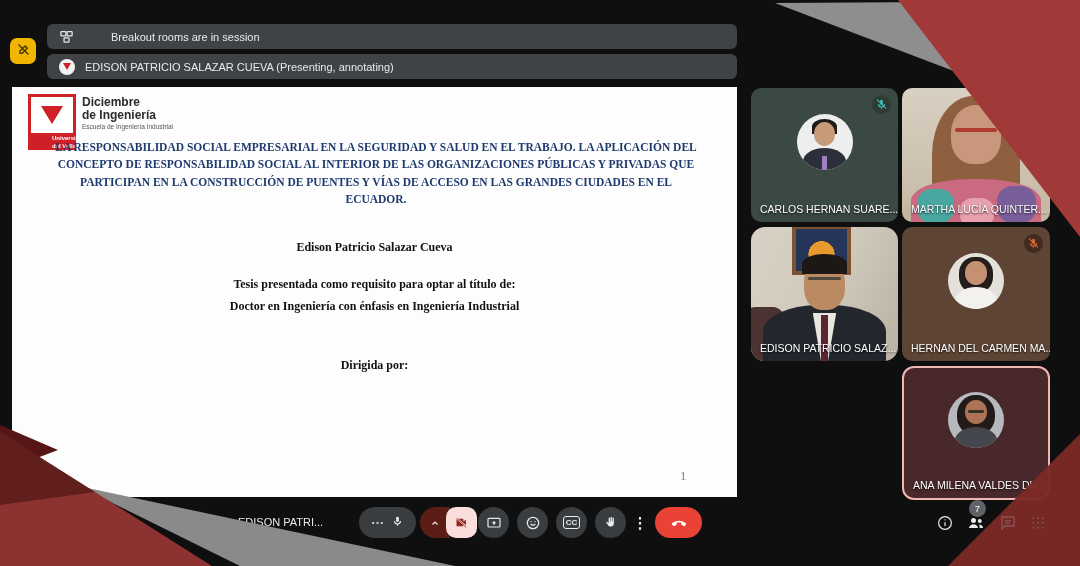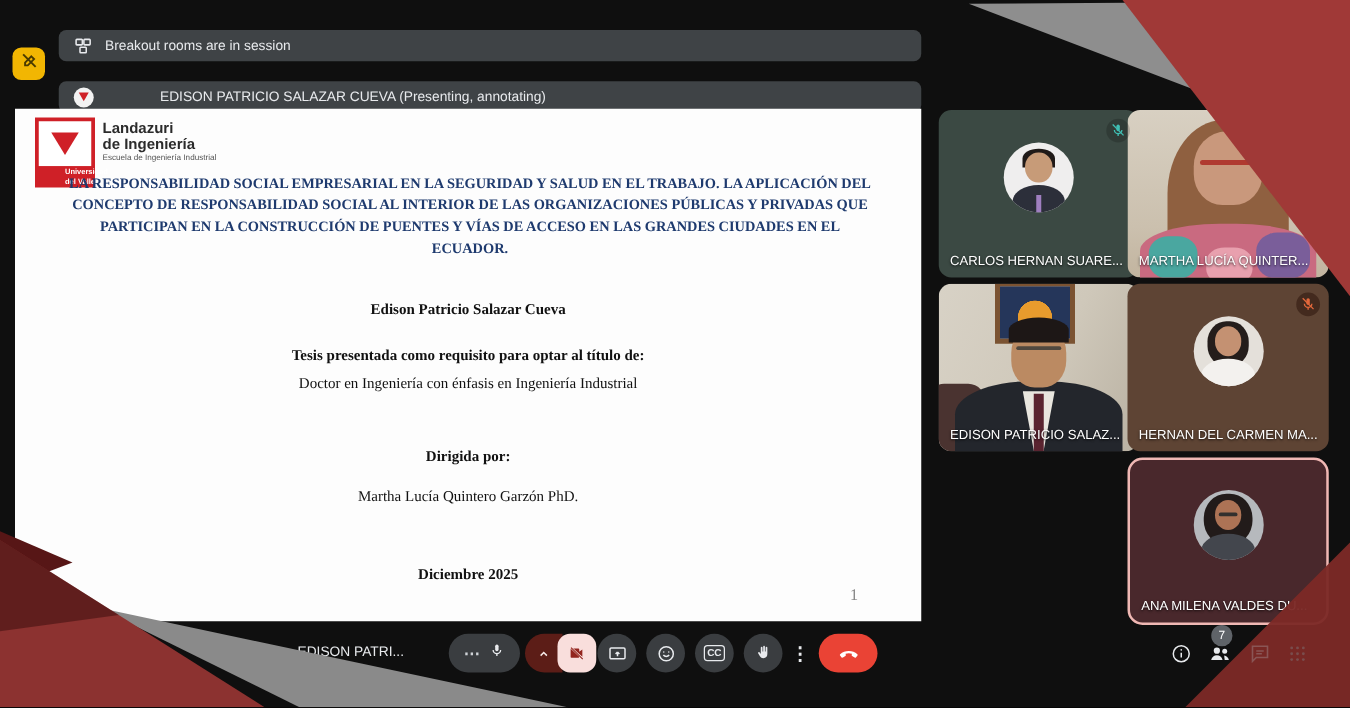--- a/index.html
+++ b/index.html
@@ -25,24 +25,24 @@
   .fac1{left:70px;top:8px;font-size:12px;font-weight:bold;color:#2b2b2b;}
   .fac2{left:70px;top:21px;font-size:12px;font-weight:bold;color:#2b2b2b;}
   .fac3{left:70px;top:36px;font-size:6.5px;color:#555;}
   .doc-title{left:40px;top:52px;width:648px;text-align:center;font-family:"Liberation Serif",serif;
              font-weight:bold;color:#1e3a6e;font-size:11.5px;line-height:1.5;}
   .doc-line{width:725px;text-align:center;font-family:"Liberation Serif",serif;font-size:12px;}
   .b{font-weight:bold;}
   .pageno{left:668px;top:381px;font-family:"Liberation Serif",serif;font-size:13px;color:#888;}
   .presenter-chip{position:absolute;left:238px;top:516px;color:#e8eaed;font-size:11px;z-index:20;}
   
-  .tile{position:absolute;width:147px;height:134px;border-radius:10px;overflow:hidden;cursor:pointer;padding-left:13px;}
+  .tile{position:absolute;width:147px;height:134px;border-radius:10px;overflow:hidden;cursor:pointer;}
   .t1{left:751px;top:88px;background:#3b4943;}
   .t2{left:902px;top:88px;width:148px;text-align:center;}
-  .t3{left:751px;top:227px;}
+  .t3{left:751px;top:227px;border-radius:14px;}
   .t4{left:902px;top:227px;width:148px;background:#5e4434;}
   .t5{left:751px;top:366px;background:#4e2b28;}
   .t6{left:902px;top:366px;width:148px;background:#49282c;border:2px solid #f0b8b4;border-radius:12px;
       width:144px;height:130px;}
   .pname{position:absolute;left:9px;bottom:7px;color:#fff;font-size:10.5px;text-shadow:0 1px 2px rgba(0,0,0,.85);white-space:nowrap;z-index:3;}
   .micoff{position:absolute;right:7px;top:7px;width:19px;height:19px;border-radius:50%;
           display:flex;align-items:center;justify-content:center;z-index:3;}
   .avatar{position:absolute;left:50%;top:40%;transform:translate(-50%,-50%);width:56px;height:56px;
           border-radius:50%;overflow:hidden;}
   .avatar div{position:absolute;}
@@ -103,54 +103,52 @@
 
   <div class="annot-btn">
     <span>
       <svg width="15" height="15" viewBox="0 0 24 24" fill="none" stroke="#4a3a00" stroke-width="2.4">
         <path d="M14.5 6.5l3.5 3.5-8 8H6.5V14.5z"></path>
           <line x1="4" y1="4" x2="20" y2="20"></line>
       </svg>
     </span>
   </div>
 
-  <div class="pill" style="top:24px;">
+  <div class="pill" style="top:24px;gap:27px;">
     <span class="picon">
       <svg width="15" height="15" viewBox="0 0 24 24" fill="none" stroke="#e8eaed" stroke-width="2">
         <rect x="3" y="4" width="8" height="7" rx="1"></rect>
           <rect x="13" y="4" width="8" height="7" rx="1"></rect>
           <rect x="8" y="14" width="8" height="7" rx="1"></rect>
       </svg>
     </span>
     <span>Breakout rooms are in session</span>
   </div>
-  <div class="pill" style="top:65px;gap:43px;">
+  <div class="pill" style="top:54px;">
     <span class="mini-avatar"></span>
     <span>EDISON PATRICIO SALAZAR CUEVA (Presenting, annotating)</span>
   </div>
 
   <div class="doc">
     <div class="logo-box">
         <span class="logo-tri"></span>
       </div>
     <div class="logo-banner">
       <span>Universidad</span>
         <br>
       <span>del Valle</span>
     </div>
-    <div class="fac1">Landazuri</div>
+    <div class="fac1">Diciembre</div>
     <div class="fac2">de Ingeniería</div>
     <div class="fac3">Escuela de Ingeniería Industrial</div>
     <div class="doc-title">LA RESPONSABILIDAD SOCIAL EMPRESARIAL EN LA SEGURIDAD Y SALUD EN EL TRABAJO. LA APLICACIÓN DEL CONCEPTO DE RESPONSABILIDAD SOCIAL AL INTERIOR DE LAS ORGANIZACIONES PÚBLICAS Y PRIVADAS QUE PARTICIPAN EN LA CONSTRUCCIÓN DE PUENTES Y VÍAS DE ACCESO EN LAS GRANDES CIUDADES EN EL ECUADOR.</div>
     <div class="doc-line b" style="top:190px;">Tesis presentada como requisito para optar al título de:</div>
     <div class="doc-line b" style="top:153px;">Edison Patricio Salazar Cueva</div>
-    <div class="doc-line" style="top:212px;">Doctor en Ingeniería con énfasis en Ingeniería Industrial</div>
+    <div class="doc-line" style="top:212px;font-weight:bold;">Doctor en Ingeniería con énfasis en Ingeniería Industrial</div>
     <div class="doc-line b" style="top:271px;">Dirigida por:</div>
-    <div class="doc-line" style="top:303px;">Martha Lucía Quintero Garzón PhD.</div>
-    <div class="doc-line b" style="top:365px;">Diciembre 2025</div>
     <div class="pageno">1</div>
   </div>
 
   <div class="presenter-chip">EDISON PATRI...</div>
 
   <div class="tile t1">
     <div class="avatar" style="background:#efeeee;">
       <div class="av-hair" style="background:#201a18;"></div>
       <div class="av-head" style="background:#c79b78;"></div>
       <div class="av-body" style="background:#2c2f3a;"></div>

